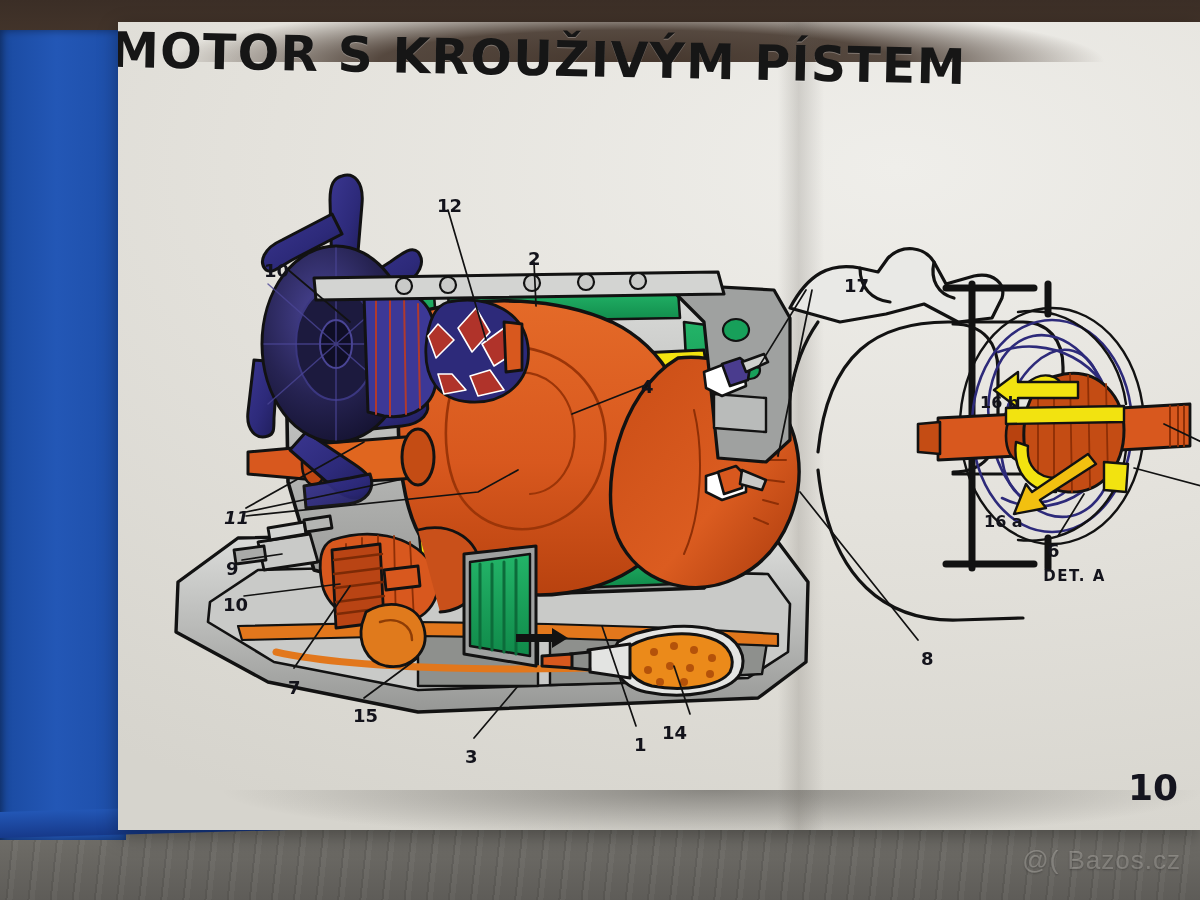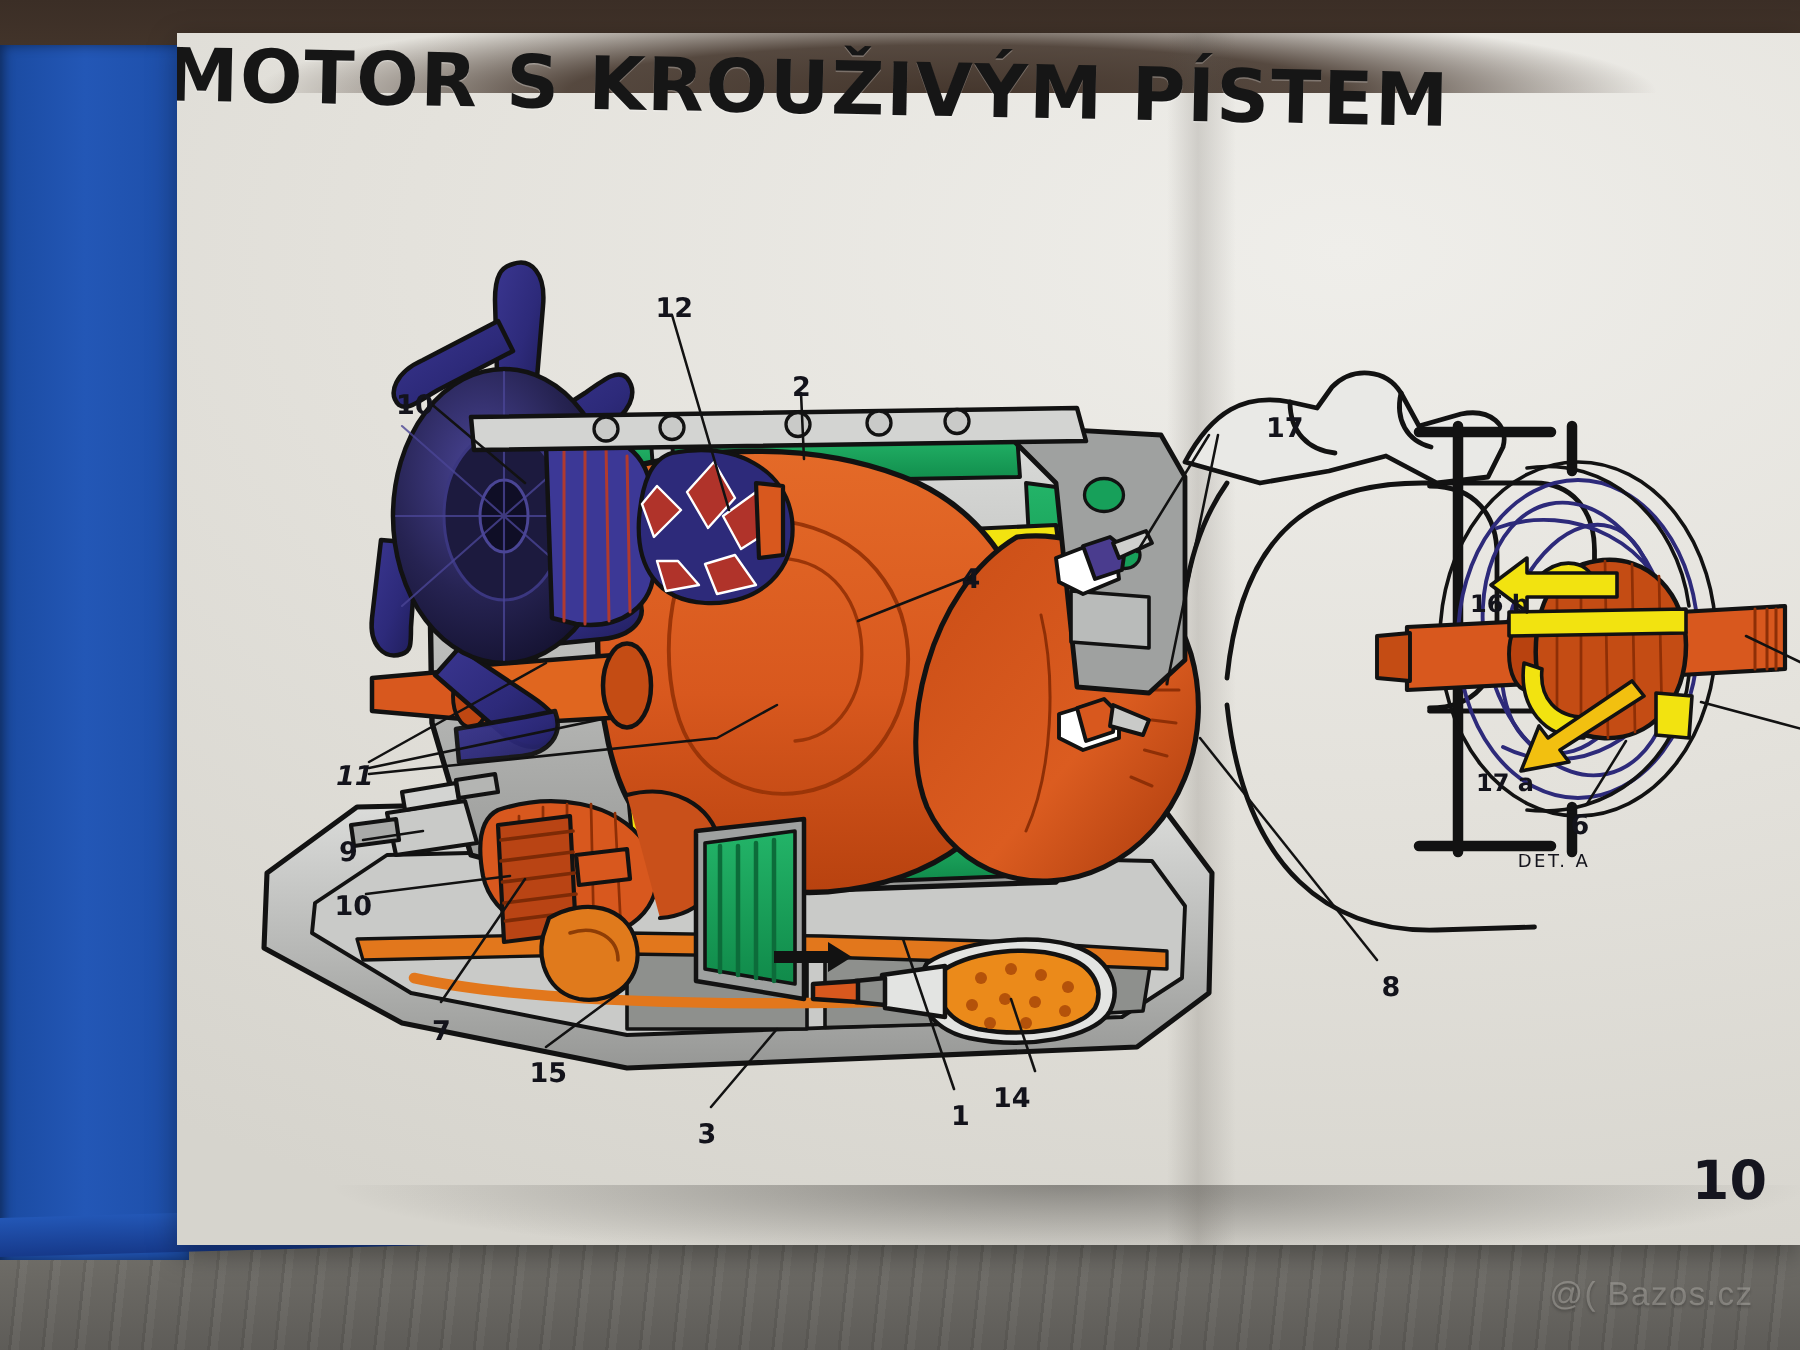--- a/index.html
+++ b/index.html
@@ -74,40 +74,40 @@
     text-shadow:0 1px 0 rgba(255,255,255,.25);
   }
 
   
   .page-no{
     position:absolute; right:22px; bottom:22px;
     font-size:36px; font-weight:bold; color:#15151f;
     font-family:"DejaVu Sans", sans-serif;
   }
   .det-caption{
-    position:absolute; left:848px; top:545px; width:140px; text-align:center;
-    font-size:12px; font-weight:normal; letter-spacing:1.6px; color:#14141c;
+    position:absolute; left:848px; top:545px; width:140px; text-align:right;
+    font-size:15px; font-weight:bold; letter-spacing:1.6px; color:#14141c;
     font-family:"DejaVu Sans", sans-serif;
   }
 
   
   .cal{
     position:absolute; font-size:18px; font-weight:600; color:#13131b;
     font-family:"DejaVu Sans", sans-serif; line-height:1;
     white-space:nowrap;
   }
   .cal.sm{ font-size:16px; }
 
   
   svg.art{ position:absolute; left:0; top:0; }
 
   
   .wm{
-    position:absolute; right:31px; bottom:24px;
-    font-size:22px; color:rgba(228,226,220,.30);
+    position:absolute; right:19px; bottom:24px;
+    font-size:26px; color:rgba(228,226,220,.30);
     letter-spacing:1px;
     font-family:"Liberation Sans", sans-serif;
     text-shadow:0 1px 2px rgba(0,0,0,.25);
     pointer-events:none;
   }
 </style>
 </head>
 <body>
 
 <div id="stage">
@@ -458,21 +458,21 @@
 
     <div class="cal" style="left:170px;top:657px;">7</div>
     <div class="cal" style="left:803px;top:628px;">8</div>
     <div class="cal" style="left:108px;top:538px;">9</div>
     <div class="cal" style="left:105px;top:574px;">10</div>
     <div class="cal" style="left:106px;top:487px;font-style:italic;">11</div>
     <div class="cal" style="left:319px;top:175px;">12</div>
     <div class="cal" style="left:146px;top:240px;">10</div>
     <div class="cal" style="left:544px;top:702px;">14</div>
     <div class="cal" style="left:235px;top:685px;">15</div>
-    <div class="cal sm" style="left:866px;top:492px;">17 a</div>
+    <div class="cal sm" style="left:866px;top:492px;">16 a</div>
     <div class="cal sm" style="left:862px;top:373px;text-align:right;">16 b</div>
     <div class="cal" style="left:679px;top:255px;margin-left:47px;">17</div>
 
     <div class="det-caption">DET. A</div>
     <div class="page-no">10</div>
   </div>
 
   <div class="wm">@( Bazos.cz</div>
 </div>
 

